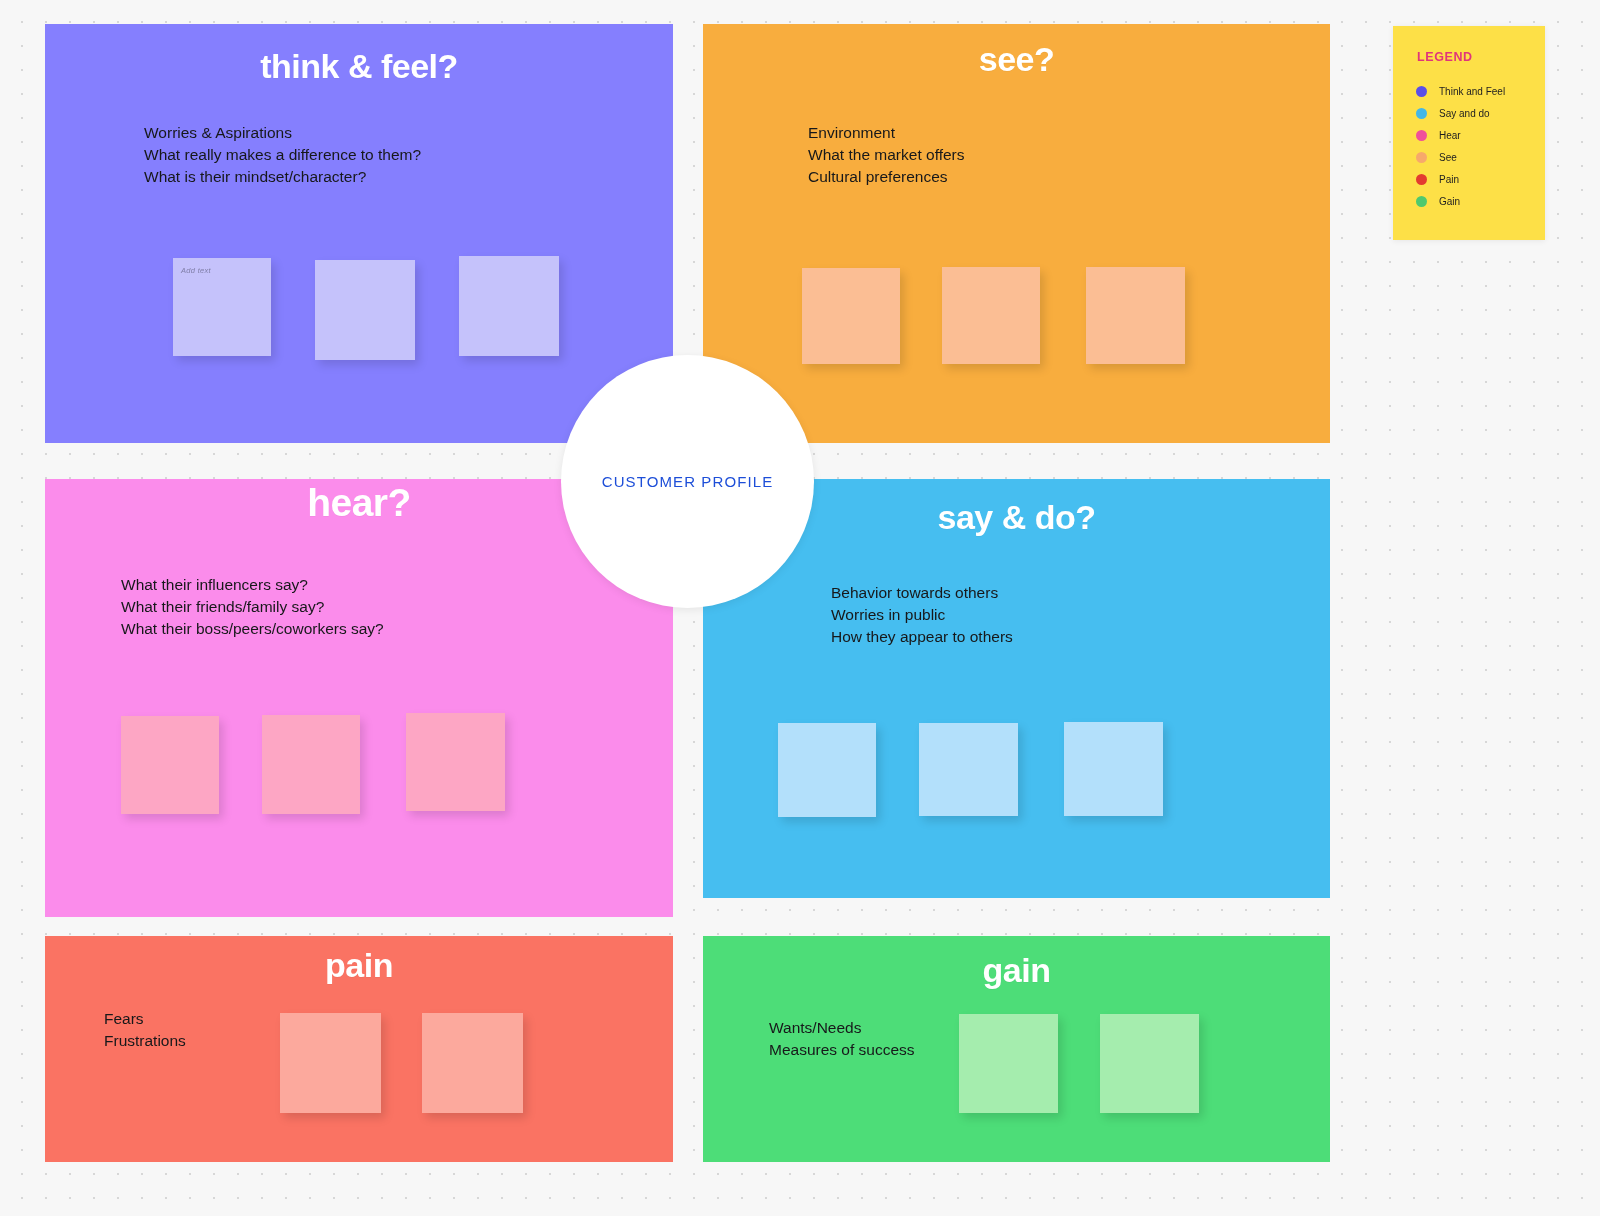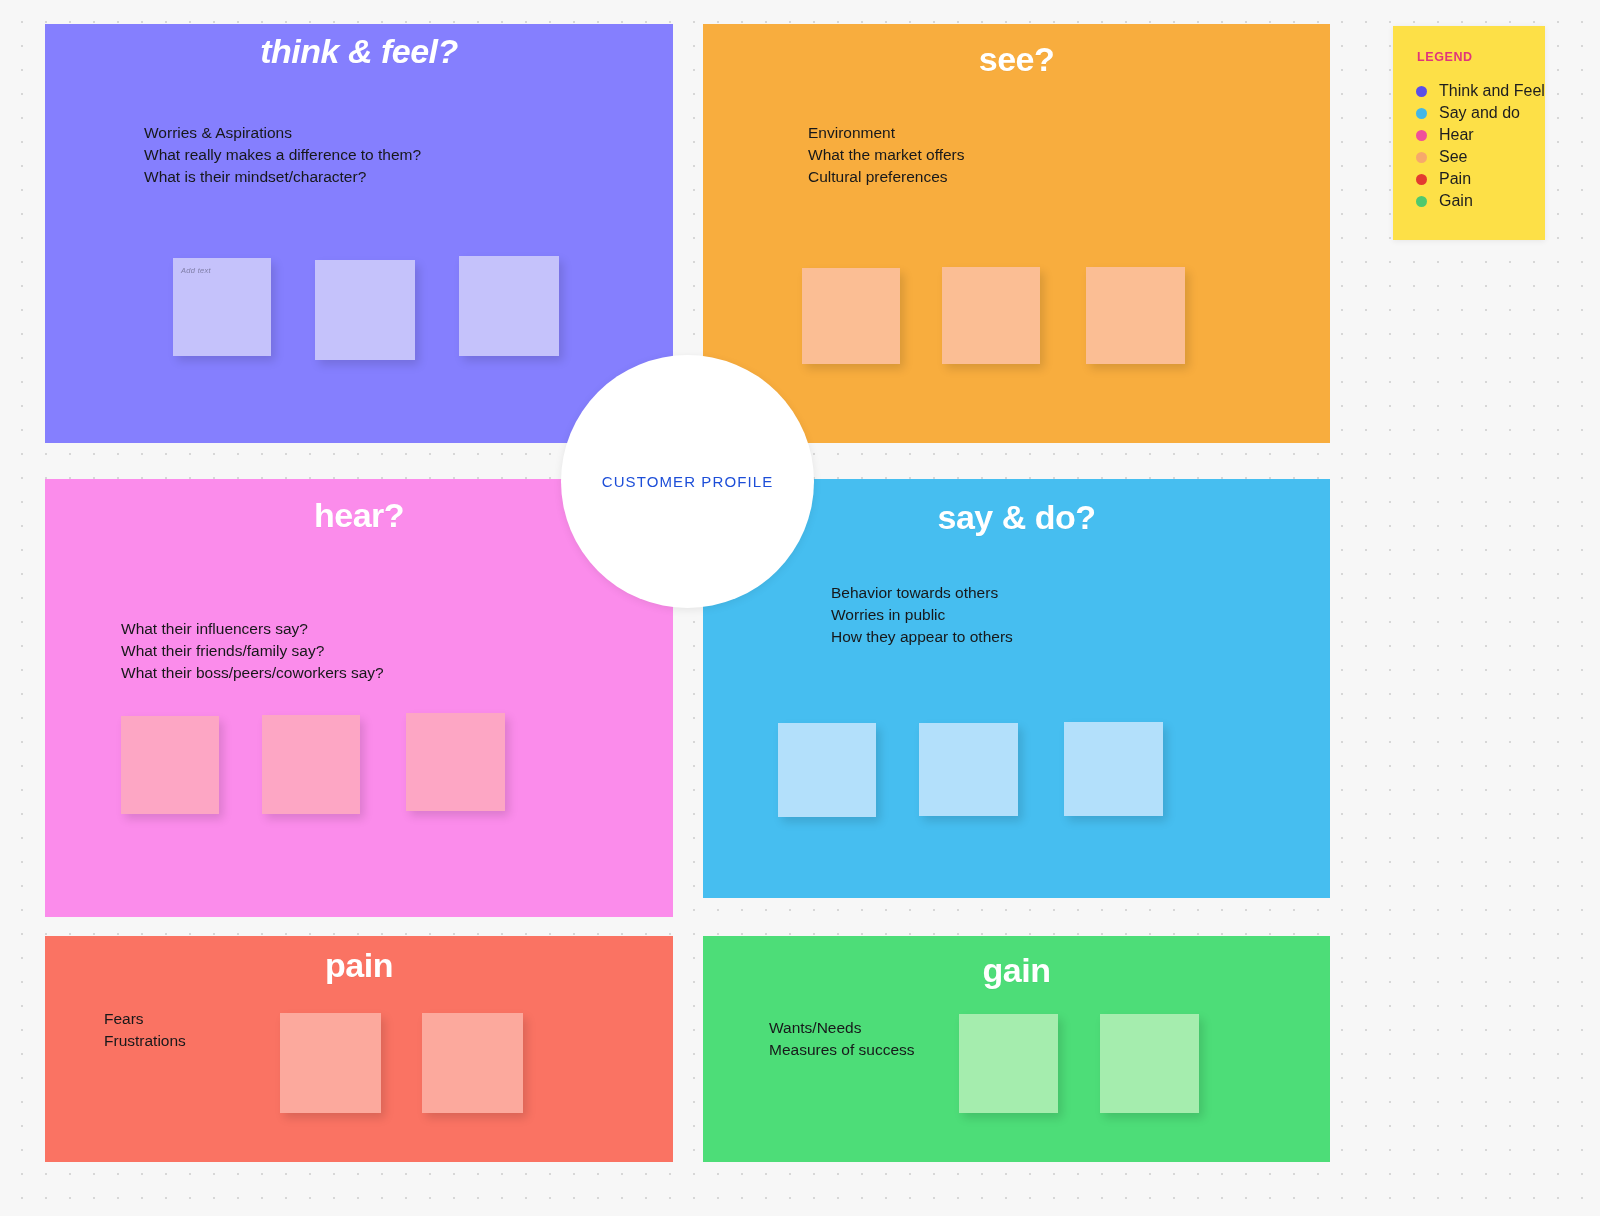--- a/index.html
+++ b/index.html
@@ -43,41 +43,41 @@
     color: #17181a;
     line-height: 1.42;
   }
   .panel-prompts div { white-space: pre-wrap; }
 
   
   #panel-think-feel {
     left: 45px; top: 24px; width: 628px; height: 419px;
     background: #857ffe;
   }
-  #panel-think-feel .panel-title { font-size: 34px; padding-top: 10px; font-style: italic; }
+  #panel-think-feel .panel-title { font-size: 34px; padding-top: 25px; }
   #panel-think-feel .panel-prompts {
     position: absolute; left: 99px; top: 98px; width: 390px; font-size: 15.5px;
   }
 
   #panel-see {
     left: 703px; top: 24px; width: 627px; height: 419px;
     background: #f8ad3e;
   }
   #panel-see .panel-title { font-size: 34px; padding-top: 18px; }
   #panel-see .panel-prompts {
     position: absolute; left: 105px; top: 98px; width: 390px; font-size: 15.5px;
   }
 
   #panel-hear {
     left: 45px; top: 479px; width: 628px; height: 438px;
     background: #fb8ceb;
   }
-  #panel-hear .panel-title { font-size: 34px; padding-top: 19px; }
+  #panel-hear .panel-title { font-size: 39px; padding-top: 4px; }
   #panel-hear .panel-prompts {
-    position: absolute; left: 76px; top: 95px; width: 430px; font-size: 15.5px; margin-top: 44px;
+    position: absolute; left: 76px; top: 95px; width: 430px; font-size: 15.5px;
   }
 
   #panel-say-do {
     left: 703px; top: 479px; width: 627px; height: 419px;
     background: #46bef0;
   }
   #panel-say-do .panel-title { font-size: 34px; padding-top: 13px; margin-top: 8px; }
   #panel-say-do .panel-prompts {
     position: absolute; left: 128px; top: 103px; width: 400px; font-size: 15.5px;
   }
@@ -152,21 +152,21 @@
   }
   #legend ul {
     list-style: none;
     margin: 16px 0 0 0;
     padding: 0 0 0 23px;
   }
   #legend li {
     display: flex;
     align-items: center;
     height: 22px;
-    font-size: 16px;
+    font-size: 10px;
     color: #1d1d1f;
   }
   .legend-dot {
     width: 11px; height: 11px;
     border-radius: 50%;
     margin-right: 12px;
     flex: none;
   }
 </style>
 </head>

